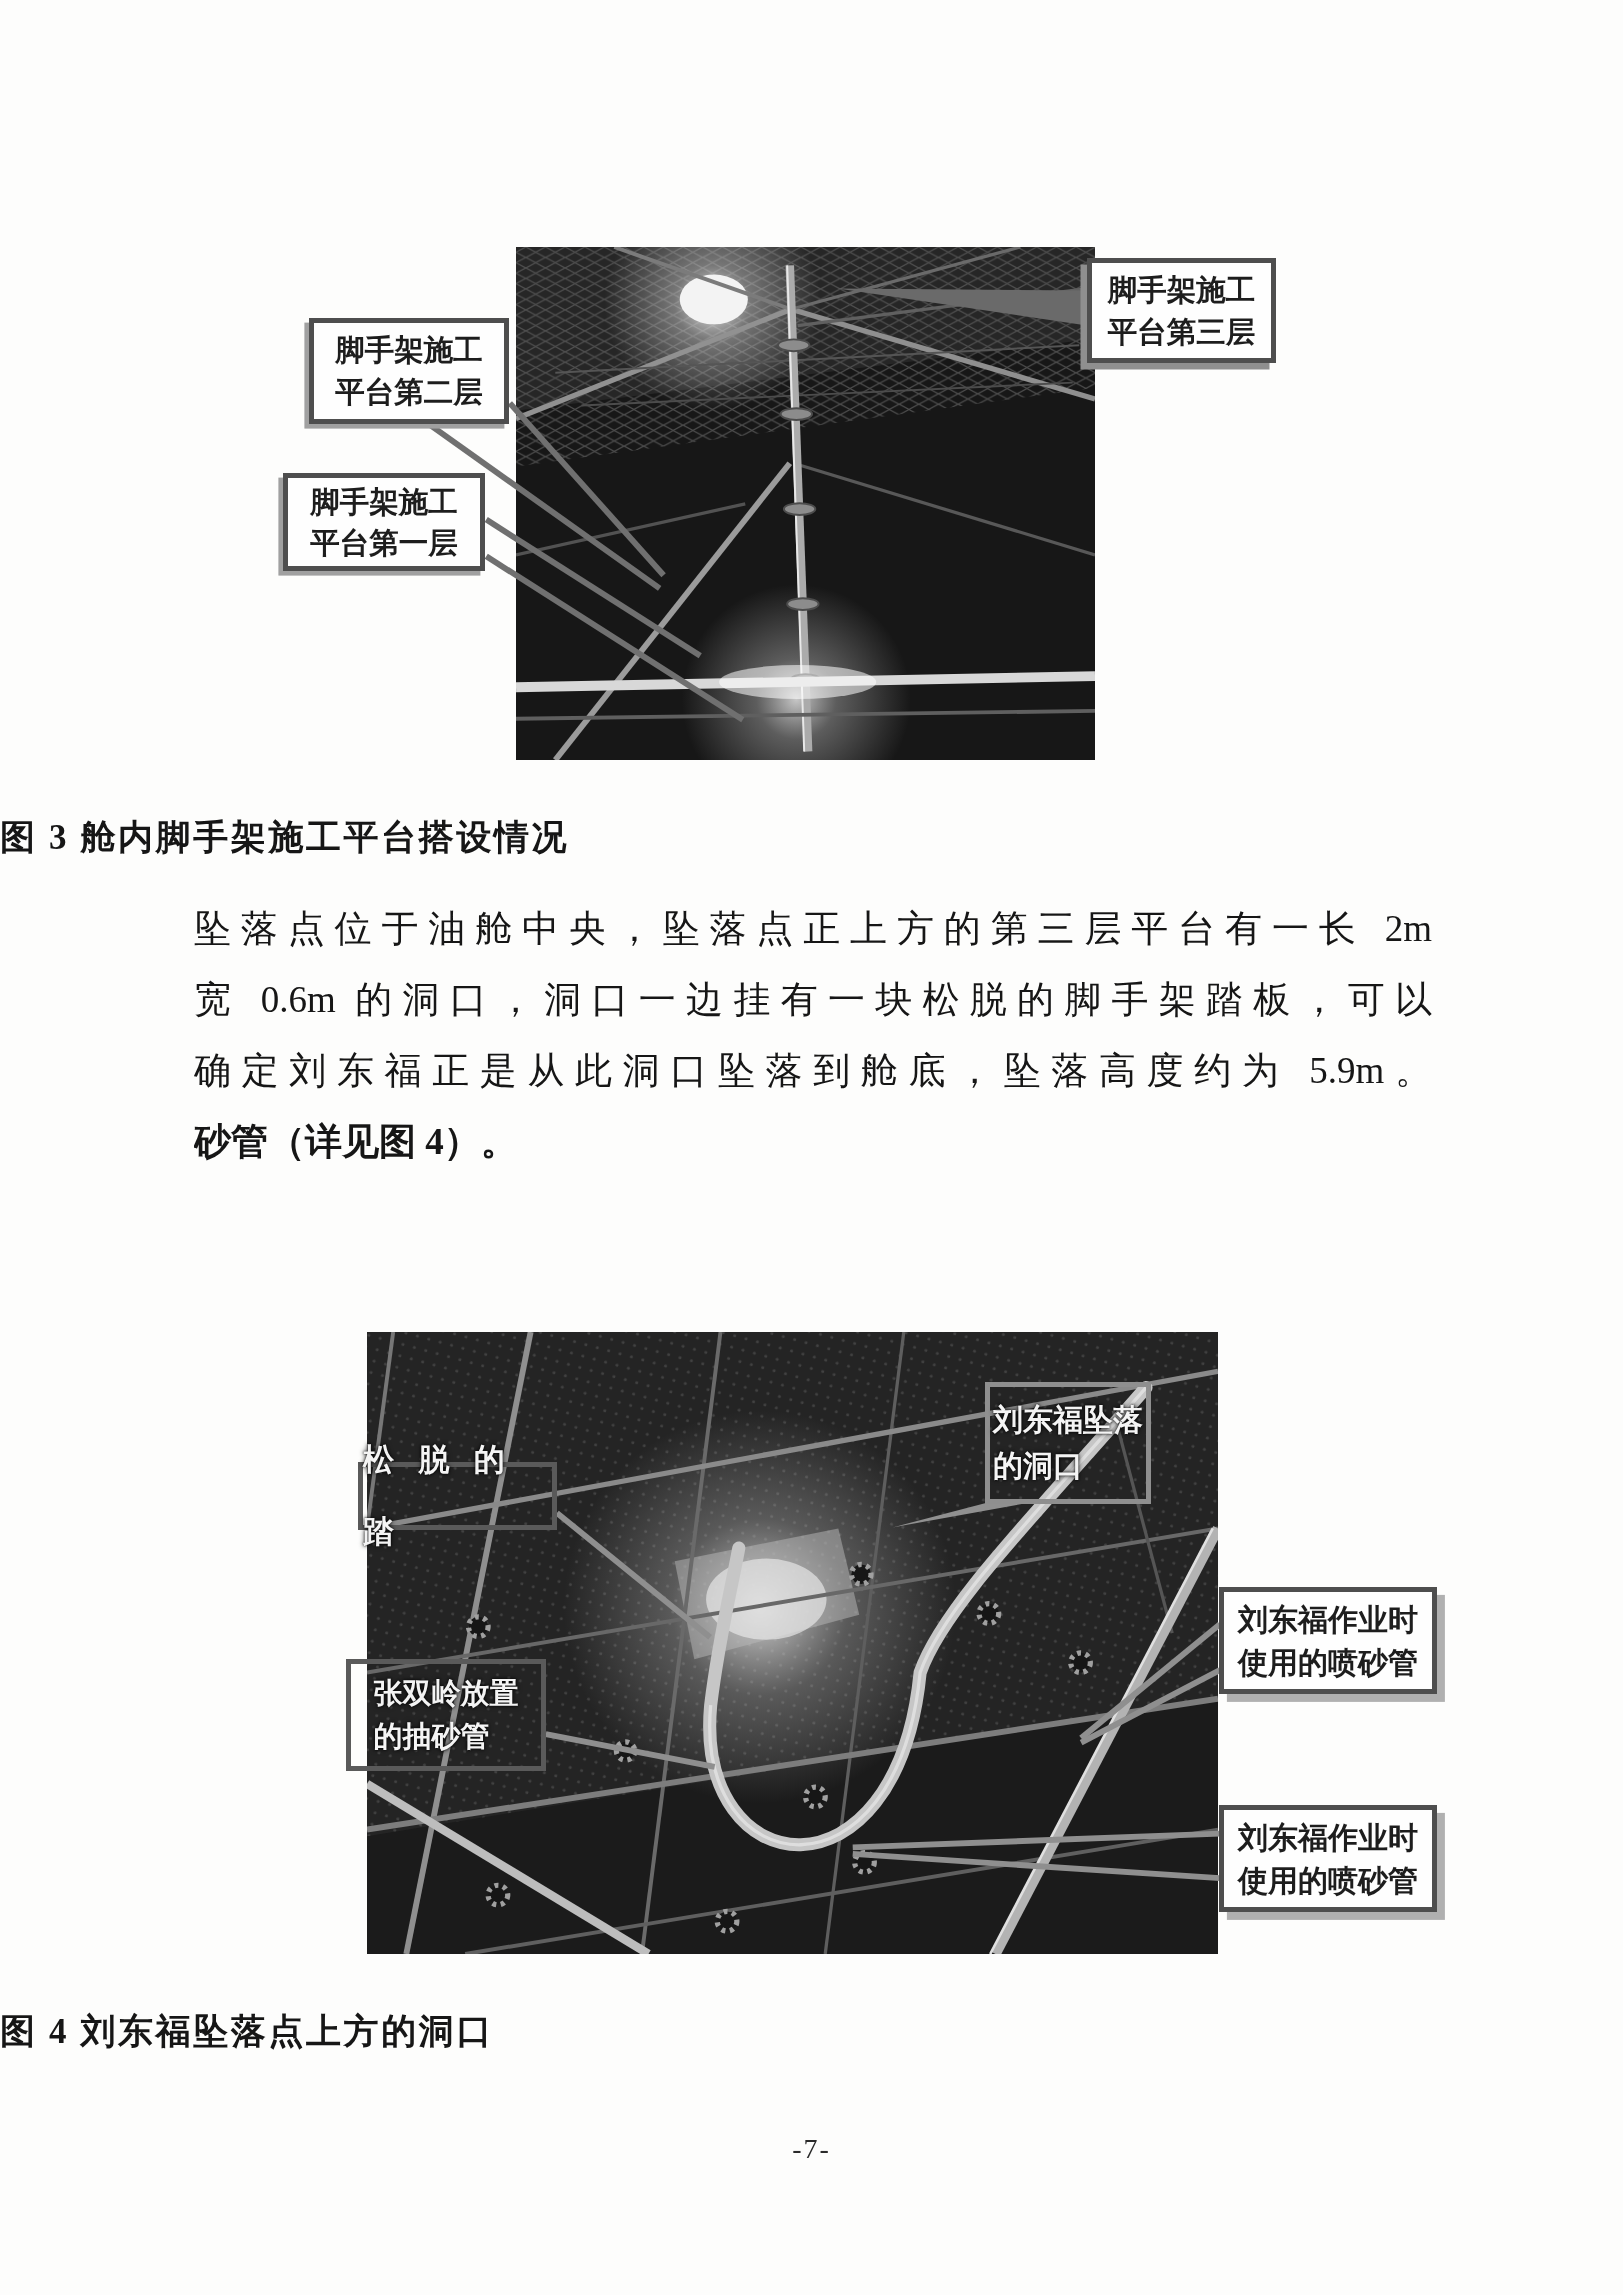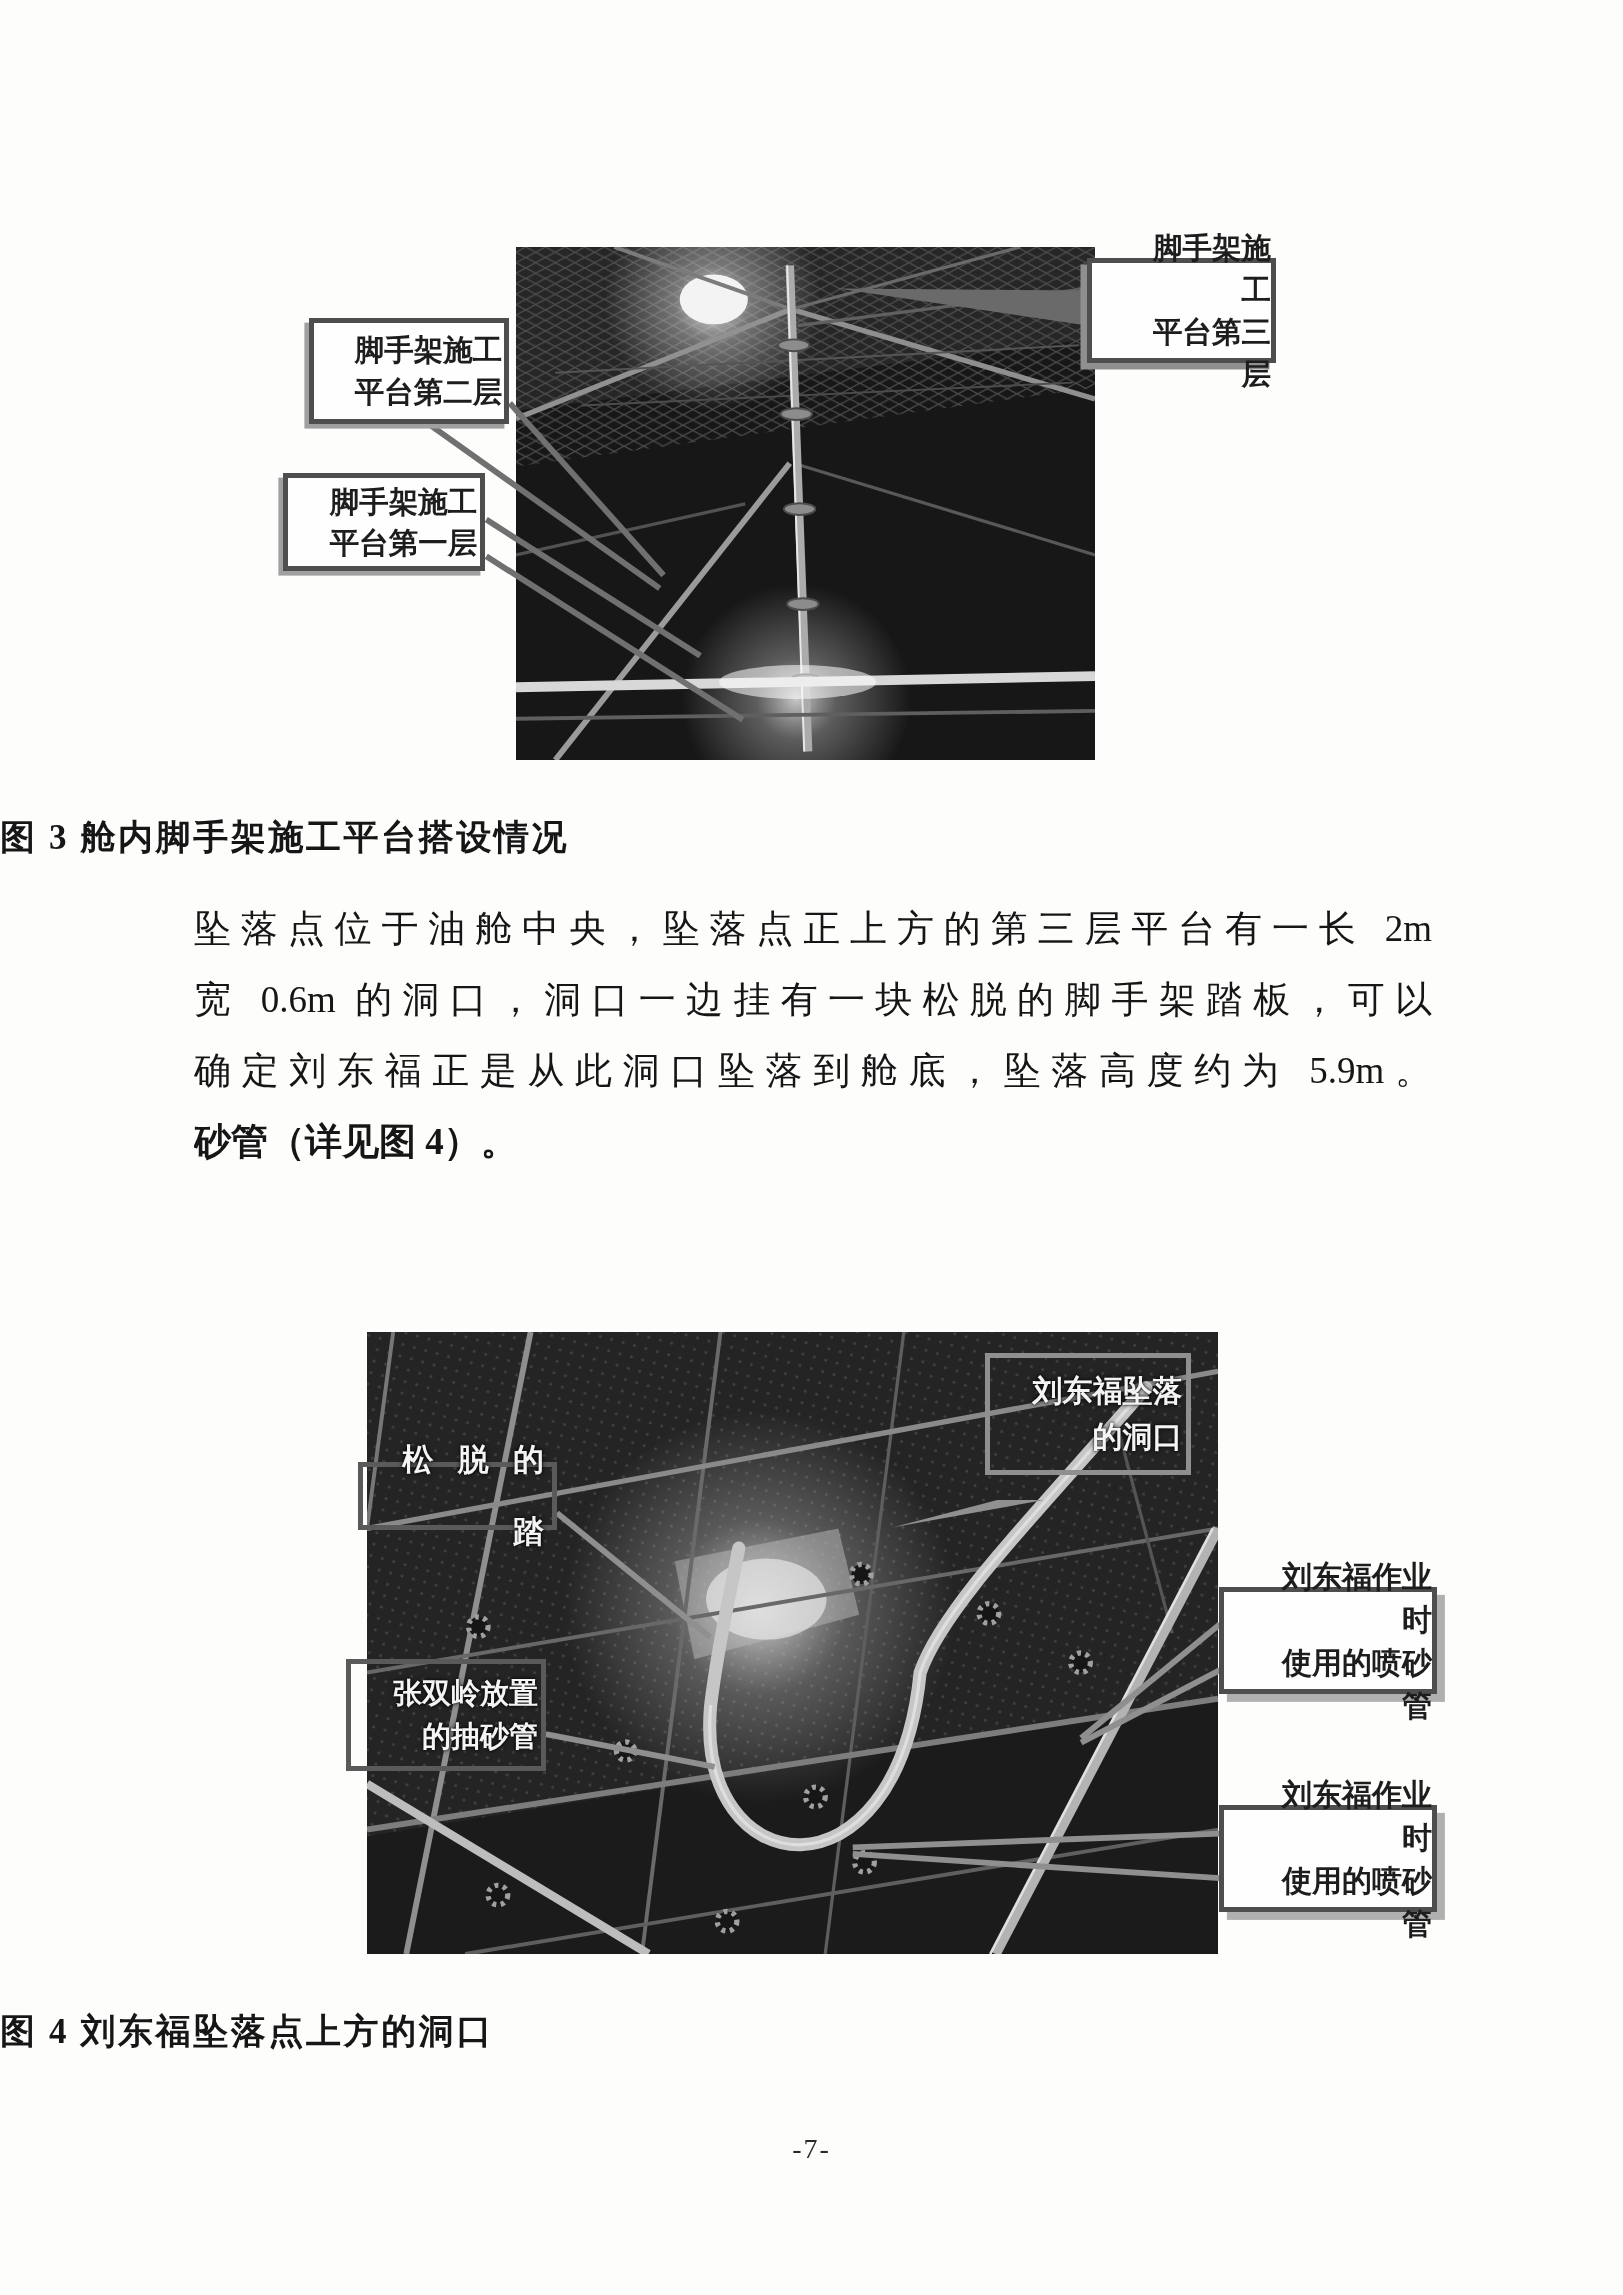--- a/index.html
+++ b/index.html
@@ -18,42 +18,41 @@
   #photo2{left:367px;top:1332px;width:851px;height:622px;}
 
   
   #leaders{position:absolute;left:0;top:0;width:1623px;height:2295px;z-index:2;pointer-events:none;}
 
   
   .callout{
     position:absolute;z-index:3;
     box-sizing:border-box;
     display:flex;align-items:center;justify-content:center;
-    text-align:right;
+    text-align:left;
     white-space:pre-line;
     font-family:"Liberation Sans","DejaVu Sans",sans-serif;
     font-weight:bold;
-    padding-left:39px;
   }
   .callout.white-box{
     background:#fefefe;
     border:5.2px solid #4e4e4e;
     color:#1d1d1d;
     box-shadow:-4.6px 4.6px 0 #a0a0a0;
   }
   .callout.ghost-box{
     background:transparent;
     color:#f4f4f4;
     text-shadow:0 0 5.2px rgba(0,0,0,.85),0 0 2px rgba(0,0,0,.9);
   }
   #c3a{left:1087px;top:258px;width:189px;height:105px;font-size:29.5px;line-height:42px;box-shadow:-6.5px 6.5px 0 #8f8f8f;}
   #c3b{left:309px;top:318px;width:200px;height:106px;font-size:29.5px;line-height:42px;}
   #c3c{left:283px;top:473px;width:202px;height:98px;font-size:29.5px;line-height:41px;}
 
-  #c4a{left:985px;top:1353px;width:206px;height:122px;border:5.2px solid #8f8f8f;font-size:30px;line-height:46px;}
+  #c4a{left:985px;top:1382px;width:166px;height:122px;border:5.2px solid #8f8f8f;font-size:30px;line-height:46px;}
   #c4b{left:358px;top:1462px;width:199px;height:68px;border:5.2px solid #5a5a5a;font-size:31px;letter-spacing:7.9px;line-height:72px;}
   #c4c{left:346px;top:1659px;width:200px;height:112px;border:5.2px solid #5a5a5a;font-size:29px;line-height:43px;}
   #c4d{left:1219px;top:1587px;width:218px;height:107px;font-size:30px;line-height:43px;box-shadow:7.9px 7.9px 0 #b0b0b0;}
   #c4e{left:1219px;top:1805px;width:218px;height:107px;font-size:30px;line-height:43px;box-shadow:7.9px 7.9px 0 #b0b0b0;}
 
   
   .caption{
     position:absolute;left:0;width:1623px;
     font-weight:bold;
     font-size:35px;

